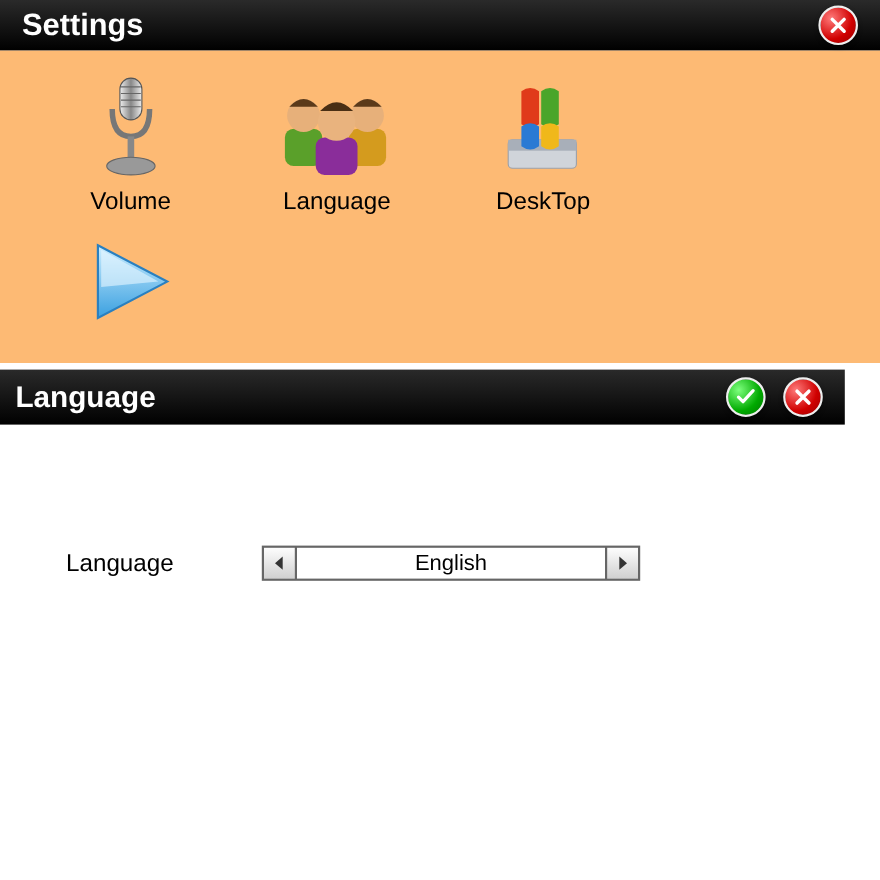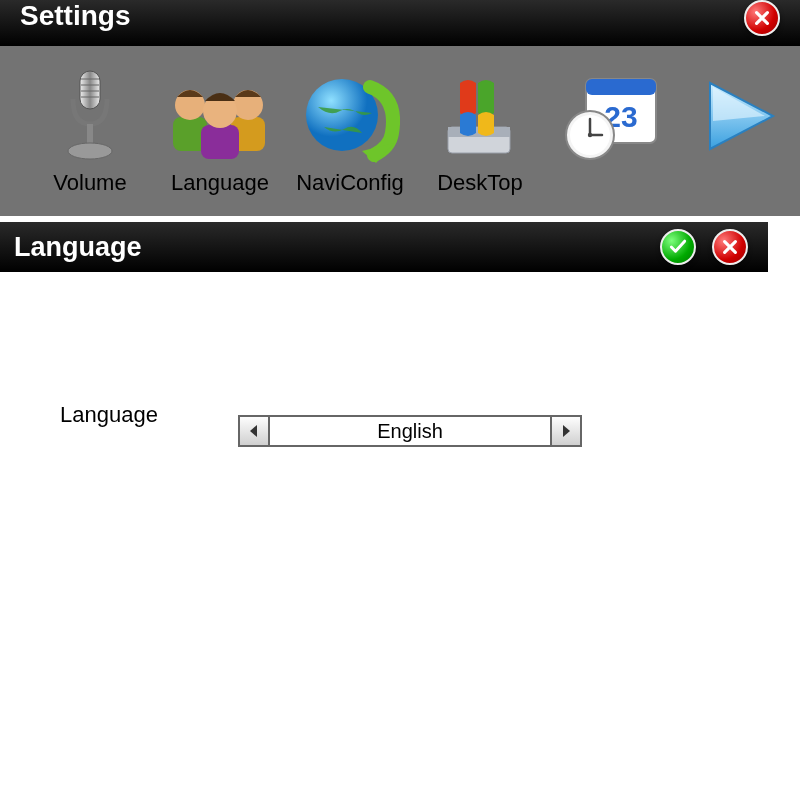--- a/index.html
+++ b/index.html
@@ -2,43 +2,43 @@
 <html><head>
 <meta charset="utf-8">
 <style>
   * { box-sizing: border-box; margin: 0; padding: 0; }
   body { width: 800px; height: 800px; background: #fff; font-family: Tahoma, Arial, sans-serif; position: relative; overflow: hidden; }
 
   
   .top-header {
     background: linear-gradient(#2a2a2a, #000);
     height: 46px;
-    display: flex; justify-content: space-between;
+    display: flex; align-items: center; justify-content: space-between;
     padding: 0 20px;
   }
   .top-header .title { color: #fff; font-size: 28px; font-weight: bold; }
   .close-btn {
     width: 36px; height: 36px; border-radius: 50%;
     background: radial-gradient(circle at 30% 30%, #ff7a7a, #d00000 60%, #900);
     border: 2px solid #eee; display:flex;align-items:center;justify-content:center;
     box-shadow: 0 2px 4px rgba(0,0,0,.5);
   }
   .close-btn svg { width:18px;height:18px; }
   .ok-btn {
     width: 36px; height: 36px; border-radius: 50%;
     background: radial-gradient(circle at 30% 30%, #7dff7d, #0a0 60%, #070);
     border: 2px solid #eee; display:flex;align-items:center;justify-content:center;
     box-shadow: 0 2px 4px rgba(0,0,0,.5);
   }
   .ok-btn svg{width:20px;height:20px;}
 
   .grid {
-    display: grid; grid-template-columns: repeat(6, 1fr);
+    display: grid; grid-template-columns: repeat(4, 1fr);
     padding: 20px 30px 20px 30px; gap: 10px 10px;
-    background:#737373;
+    background:#fdba74;
   }
   .item { display:flex; flex-direction:column; align-items:center; cursor:pointer; }
   .item .icon { width: 120px; height: 100px; display:flex;align-items:center;justify-content:center; }
   .item .label { font-size: 22px; color:#000; margin-top:4px; text-align:center; }
 
   
   .lang-header {
     background: linear-gradient(#2a2a2a, #000);
     height: 50px; margin-top: 6px;
     display:flex; align-items:center; justify-content:space-between;
@@ -46,21 +46,21 @@
     width: 768px;
   }
   .lang-header .title { color:#fff; font-size:27px; font-weight:bold; }
   .lang-header .actions { display:flex; gap:16px; }
 
   .lang-body {
     padding: 110px 60px 0 60px;
     display:flex; align-items:center; gap: 28px;
   }
   .lang-body .field-label { font-size:22px; width: 150px; }
-  .spinner { display:flex; align-items:center;margin-top:33px; }
+  .spinner { display:flex; align-items:center; }
   .arrow-btn {
     width:32px; height:32px; background:linear-gradient(#fdfdfd,#d0d0d0);
     border:2px solid #666; display:flex;align-items:center;justify-content:center;
   }
   .arrow-btn svg{width:14px;height:14px;}
   .value-box {
     width:280px; height:32px; border:2px solid #666; border-left:none; border-right:none;
     display:flex;align-items:center;justify-content:center; font-size:20px;
     background:#fff;
   }
@@ -118,66 +118,37 @@
         <g>
           <rect x="36" y="54" width="38" height="34" rx="8" fill="#8a2d9a"></rect>
           <circle cx="55" cy="40" r="17" fill="#e9b37e"></circle>
           <path d="M40 30 q15 -16 30 0" fill="#4a2f14"></path>
         </g>
       </svg>
     </div>
     <span class="label">Language</span>
   </div>
 
-  <div class="item">
-    <div class="icon">
-      <svg width="100" height="95" viewBox="0 0 100 95">
-        <defs>
-            <radialGradient id="gl" cx="35%" cy="30%">
-              <stop offset="0" stop-color="#8fe0ff"></stop>
-              <stop offset="1" stop-color="#1070c0"></stop>
-            </radialGradient>
-          </defs>
-        <circle cx="42" cy="46" r="36" fill="url(#gl)"></circle>
-        <path d="M18 38 q12 10 22 4 q8 -5 18 2 q6 4 14 0" fill="#3a9a3a" opacity=".85"></path>
-        <path d="M24 58 q10 8 20 2 q10 -6 18 4" fill="#3a9a3a" opacity=".85"></path>
-        <path d="M70 18 q28 10 22 46 q-2 14 -18 22" fill="none" stroke="#6ec52a" stroke-width="14" stroke-linecap="round"></path>
-        <path d="M62 82 l14 12 l18 -20 z" fill="#6ec52a"></path>
-      </svg>
-    </div>
-    <span class="label">NaviConfig</span>
-  </div>
 
 
   <div class="item">
     <div class="icon">
       <svg width="100" height="95" viewBox="0 0 100 95">
         <rect x="18" y="58" width="62" height="26" rx="4" fill="#d0d4da" stroke="#9aa0aa"></rect>
         <rect x="18" y="58" width="62" height="10" fill="#a8afb9"></rect>
         <path d="M30 14 q8 -6 16 0 q0 16 0 30 q-8 6 -16 0 z" fill="#e03a1a"></path>
         <path d="M48 14 q8 -6 16 0 q0 16 0 30 q-8 6 -16 0 z" fill="#4aa52a"></path>
         <path d="M30 46 q8 -6 16 0 q0 10 0 18 q-8 6 -16 0 z" fill="#2a7ad4"></path>
         <path d="M48 46 q8 -6 16 0 q0 10 0 18 q-8 6 -16 0 z" fill="#f0b81a"></path>
       </svg>
     </div>
     <span class="label">DeskTop</span>
   </div>
 
   <div class="item">
-    <div class="icon">
-      <svg width="105" height="95" viewBox="0 0 105 95">
-        <rect x="28" y="10" width="70" height="64" rx="6" fill="#fff" stroke="#888" stroke-width="2"></rect>
-        <rect x="28" y="10" width="70" height="16" rx="6" fill="#2a6ad0"></rect>
-        <text x="63" y="58" font-size="30" text-anchor="middle" fill="#2a6ad0" font-family="Arial" font-weight="bold">23</text>
-        <circle cx="32" cy="66" r="24" fill="#f4f4f4" stroke="#888" stroke-width="2"></circle>
-        <circle cx="32" cy="66" r="20" fill="#fff"></circle>
-        <path d="M32 50 V66 H44" stroke="#444" stroke-width="2.5" fill="none" stroke-linecap="round"></path>
-        <circle cx="32" cy="66" r="2.2" fill="#444"></circle>
-      </svg>
-    </div>
   </div>
 
   <div class="item">
     <div class="icon">
       <svg width="90" height="90" viewBox="0 0 90 90">
         <defs>
             <linearGradient id="pa" x1="0" y1="0" x2="0" y2="1">
               <stop offset="0" stop-color="#cdeeff"></stop>
               <stop offset="1" stop-color="#3aa0e0"></stop>
             </linearGradient>

